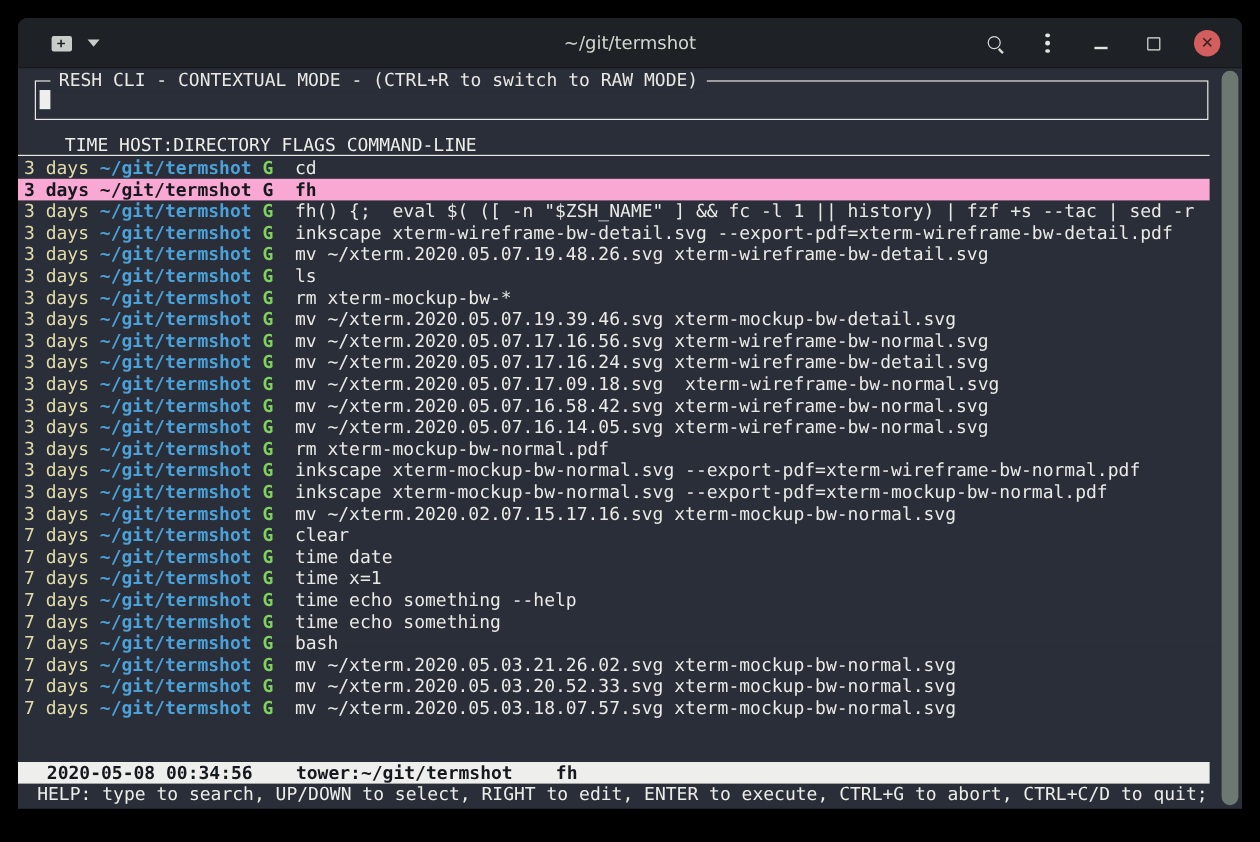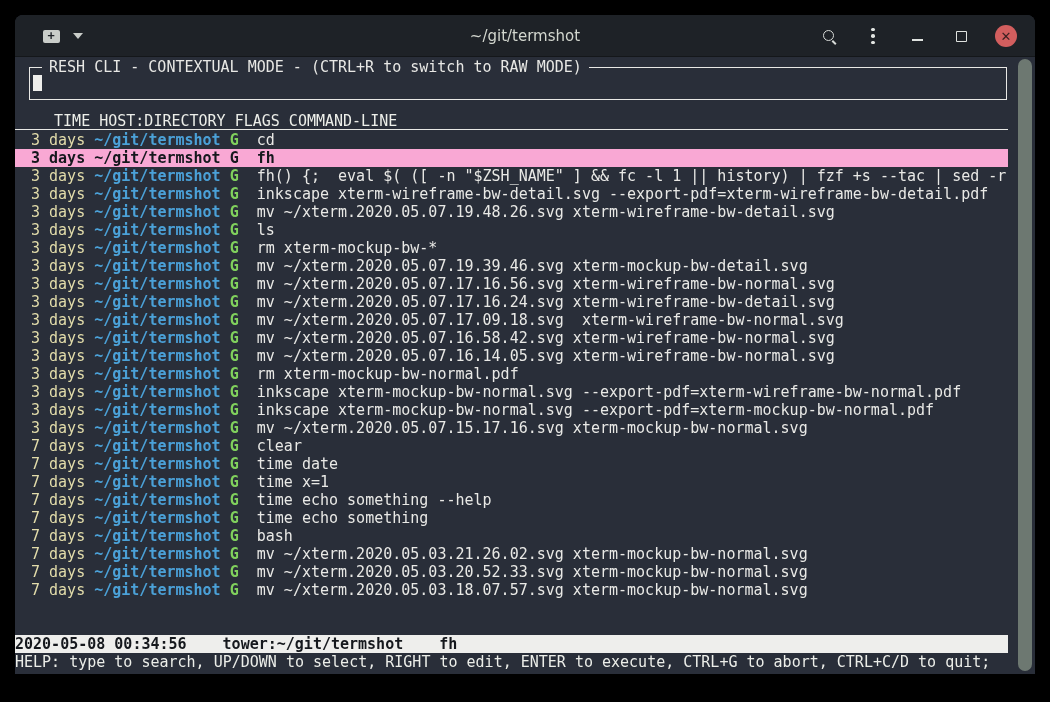--- a/index.html
+++ b/index.html
@@ -55,37 +55,37 @@
   }
   .cursor-block{position:absolute;left:3px;top:7px;width:9px;height:16px;background:#eeeeec;}
   .hdr-row{
     position:absolute;left:0;top:55px;width:993px;height:18px;line-height:18px;
     white-space:pre;padding-left:21px;box-sizing:border-box;
     border-bottom:1px solid #e8e8e5;color:#eceee9;overflow:hidden;
   }
   .rows{position:absolute;left:0;top:74px;width:993px;}
   .row{
     height:18px;line-height:18px;white-space:pre;overflow:hidden;
-    padding-left:16px;width:993px;box-sizing:border-box;
+    padding-left:5px;width:993px;box-sizing:border-box;
   }
   .c-time{color:#e2dcaa;}
   .c-dir{color:#4ba1d8;font-weight:bold;}
   .c-flag{color:#80d15d;font-weight:bold;}
   .c-cmd{color:#e9e9e6;}
   .row.sel{background:#f9a8d4;font-weight:bold;}
   .row.sel .c-time,.row.sel .c-dir,.row.sel .c-flag,.row.sel .c-cmd{color:#15181d;}
   .status-row{
     position:absolute;left:0;top:578px;width:993px;height:18px;line-height:18px;
     background:#eeeeec;color:#15181d;font-weight:bold;white-space:pre;
-    box-sizing:border-box;overflow:hidden;
+    padding-left:24px;box-sizing:border-box;overflow:hidden;
   }
   .status-row .gap{margin-left:36px;}
   .help-row{
     position:absolute;left:0;top:596px;width:1004px;height:18px;line-height:18px;
-    white-space:pre;box-sizing:border-box;color:#eceee9;overflow:hidden;
+    white-space:pre;padding-left:16px;box-sizing:border-box;color:#eceee9;overflow:hidden;
   }
   .scrollbar{position:absolute;right:2px;top:0;width:16px;height:617px;}
   .scroll-thumb{position:absolute;left:1px;top:2px;width:14px;height:612px;background:#6d7871;border-radius:7px;}
 </style>
 </head>
 <body>
 
 <div class="window">
 
   <div class="titlebar">
@@ -138,21 +138,21 @@
         <div class="row"><span class="c-time">3 days </span><span class="c-dir">~/git/termshot </span><span class="c-flag">G</span><span class="c-cmd">  rm xterm-mockup-bw-*</span></div>
         <div class="row"><span class="c-time">3 days </span><span class="c-dir">~/git/termshot </span><span class="c-flag">G</span><span class="c-cmd">  mv ~/xterm.2020.05.07.19.39.46.svg xterm-mockup-bw-detail.svg</span></div>
         <div class="row"><span class="c-time">3 days </span><span class="c-dir">~/git/termshot </span><span class="c-flag">G</span><span class="c-cmd">  mv ~/xterm.2020.05.07.17.16.56.svg xterm-wireframe-bw-normal.svg</span></div>
         <div class="row"><span class="c-time">3 days </span><span class="c-dir">~/git/termshot </span><span class="c-flag">G</span><span class="c-cmd">  mv ~/xterm.2020.05.07.17.16.24.svg xterm-wireframe-bw-detail.svg</span></div>
         <div class="row"><span class="c-time">3 days </span><span class="c-dir">~/git/termshot </span><span class="c-flag">G</span><span class="c-cmd">  mv ~/xterm.2020.05.07.17.09.18.svg  xterm-wireframe-bw-normal.svg</span></div>
         <div class="row"><span class="c-time">3 days </span><span class="c-dir">~/git/termshot </span><span class="c-flag">G</span><span class="c-cmd">  mv ~/xterm.2020.05.07.16.58.42.svg xterm-wireframe-bw-normal.svg</span></div>
         <div class="row"><span class="c-time">3 days </span><span class="c-dir">~/git/termshot </span><span class="c-flag">G</span><span class="c-cmd">  mv ~/xterm.2020.05.07.16.14.05.svg xterm-wireframe-bw-normal.svg</span></div>
         <div class="row"><span class="c-time">3 days </span><span class="c-dir">~/git/termshot </span><span class="c-flag">G</span><span class="c-cmd">  rm xterm-mockup-bw-normal.pdf</span></div>
         <div class="row"><span class="c-time">3 days </span><span class="c-dir">~/git/termshot </span><span class="c-flag">G</span><span class="c-cmd">  inkscape xterm-mockup-bw-normal.svg --export-pdf=xterm-wireframe-bw-normal.pdf</span></div>
         <div class="row"><span class="c-time">3 days </span><span class="c-dir">~/git/termshot </span><span class="c-flag">G</span><span class="c-cmd">  inkscape xterm-mockup-bw-normal.svg --export-pdf=xterm-mockup-bw-normal.pdf</span></div>
-        <div class="row"><span class="c-time">3 days </span><span class="c-dir">~/git/termshot </span><span class="c-flag">G</span><span class="c-cmd">  mv ~/xterm.2020.05.07.15.17.16.svg xterm-mockup-bw-normal.svg</span></div>
+        <div class="row"><span class="c-time">3 days </span><span class="c-dir">~/git/termshot </span><span class="c-flag">G</span><span class="c-cmd">  mv ~/xterm.2020.02.07.15.17.16.svg xterm-mockup-bw-normal.svg</span></div>
         <div class="row"><span class="c-time">7 days </span><span class="c-dir">~/git/termshot </span><span class="c-flag">G</span><span class="c-cmd">  clear</span></div>
         <div class="row"><span class="c-time">7 days </span><span class="c-dir">~/git/termshot </span><span class="c-flag">G</span><span class="c-cmd">  time date</span></div>
         <div class="row"><span class="c-time">7 days </span><span class="c-dir">~/git/termshot </span><span class="c-flag">G</span><span class="c-cmd">  time x=1</span></div>
         <div class="row"><span class="c-time">7 days </span><span class="c-dir">~/git/termshot </span><span class="c-flag">G</span><span class="c-cmd">  time echo something --help</span></div>
         <div class="row"><span class="c-time">7 days </span><span class="c-dir">~/git/termshot </span><span class="c-flag">G</span><span class="c-cmd">  time echo something</span></div>
         <div class="row"><span class="c-time">7 days </span><span class="c-dir">~/git/termshot </span><span class="c-flag">G</span><span class="c-cmd">  bash</span></div>
         <div class="row"><span class="c-time">7 days </span><span class="c-dir">~/git/termshot </span><span class="c-flag">G</span><span class="c-cmd">  mv ~/xterm.2020.05.03.21.26.02.svg xterm-mockup-bw-normal.svg</span></div>
         <div class="row"><span class="c-time">7 days </span><span class="c-dir">~/git/termshot </span><span class="c-flag">G</span><span class="c-cmd">  mv ~/xterm.2020.05.03.20.52.33.svg xterm-mockup-bw-normal.svg</span></div>
         <div class="row"><span class="c-time">7 days </span><span class="c-dir">~/git/termshot </span><span class="c-flag">G</span><span class="c-cmd">  mv ~/xterm.2020.05.03.18.07.57.svg xterm-mockup-bw-normal.svg</span></div>
       </div>

